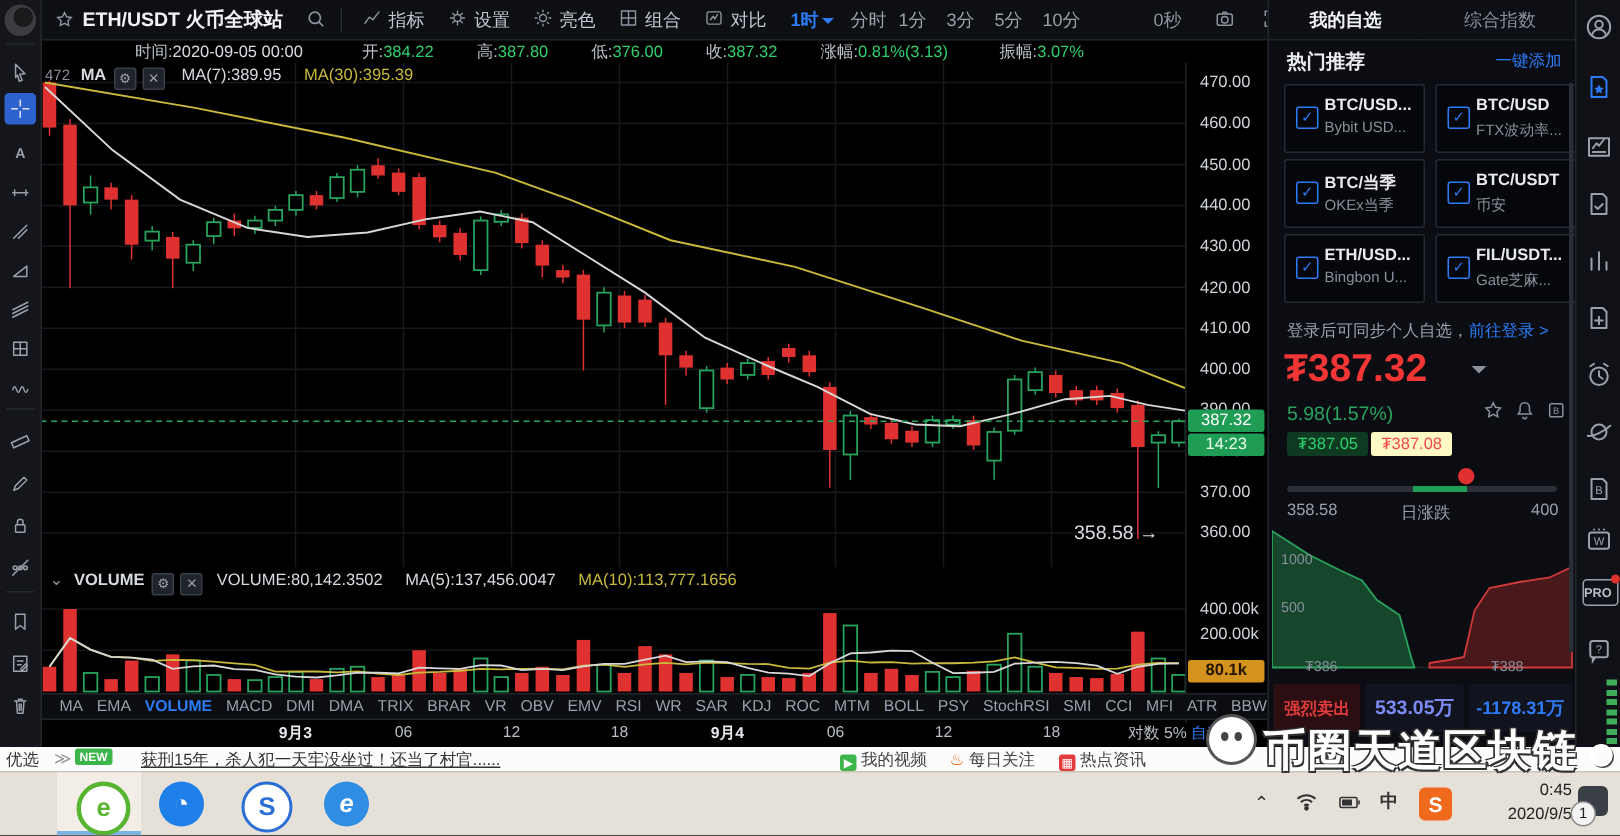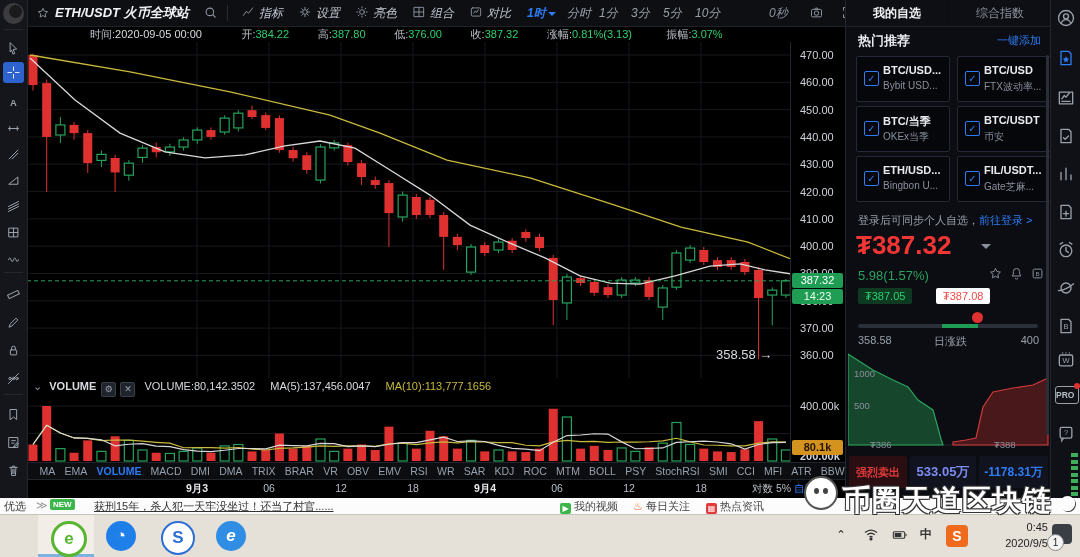--- a/index.html
+++ b/index.html
@@ -9,21 +9,21 @@
   .icon svg,.tool svg,.rail-ic svg{display:block;}
   
   #left-rail{left:0;top:0;width:27px;height:498px;background:#14161b;border-right:1px solid #23262c;z-index:20;}
   #logo{left:3px;top:3px;width:21px;height:21px;border-radius:50%;background:#3c3c40;overflow:hidden;}
   #logo div{position:absolute;left:4px;top:4px;width:13px;height:13px;border-radius:50%;background:#1a1a1d;transform:translate(2px,-2px);}
   .tool{position:absolute;left:0;width:27px;height:24px;display:flex;align-items:center;justify-content:center;color:#9aa0aa;}
   .tool.active{background:#2e62cf;border-radius:3px;left:3px;width:21px;height:21px;color:#dfe7ff;}
   .rail-div{position:absolute;left:4px;width:19px;height:1px;background:#24272e;}
   
   #top-header{left:27px;top:0;width:818px;height:26px;background:#0d0f13;border-bottom:1px solid #1e2229;z-index:10;}
-  .htxt{position:absolute;top:0;height:16px;line-height:26px;font-size:12px;color:#c2c7d1;white-space:nowrap;font-style:italic;}
+  .htxt{position:absolute;top:0;height:16px;line-height:26px;font-size:12px;color:#c2c7d1;white-space:nowrap;}
   .hic{position:absolute;top:5px;color:#8d939e;}
   #symbol{font-weight:bold;color:#f1f3f6;font-size:13px;}
   .interval{color:#9aa0aa;}
   .interval.active{color:#2d7cf7;font-weight:bold;}
   .caret{display:inline-block;width:0;height:0;border-left:4px solid transparent;border-right:4px solid transparent;border-top:4px solid #2d7cf7;vertical-align:middle;margin-left:2px;}
   
   #info-bar{left:27px;top:26px;width:818px;height:16px;background:#000;font-size:11px;z-index:9;}
   .inf{position:absolute;top:1px;white-space:nowrap;}
   .inf .lb{color:#b9bec7;}
   .inf .vl{color:#2fcf6e;}
@@ -52,21 +52,21 @@
   .c-t{position:absolute;left:26px;top:7px;font-size:11px;font-weight:bold;color:#e8eaee;white-space:nowrap;}
   .c-s{position:absolute;left:26px;top:23px;font-size:10px;color:#8a909b;white-space:nowrap;}
   #login-line{left:12px;top:213px;font-size:11px;color:#9aa0aa;white-space:nowrap;}
   #login-link{color:#2d7cf7;}
   #big-price{left:10px;top:230px;font-size:26px;font-weight:bold;color:#f23535;}
   #price-caret{left:135px;top:244px;width:0;height:0;border-left:5px solid transparent;border-right:5px solid transparent;border-top:5px solid #8a909b;}
   #chg{left:12px;top:268px;font-size:13px;color:#2aa35f;}
   .mini-ic{position:absolute;top:266px;color:#8a909b;}
   .pbadge{position:absolute;top:288px;height:16px;line-height:16px;font-size:11px;padding:0 7px;border-radius:2px;}
   #bid-badge{left:12px;background:#0d3a21;color:#2fcf6e;}
-  #ask-badge{left:90px;background:#ffffff;color:#f04a4a;}
+  #ask-badge{left:68px;background:#fef9c3;color:#f04a4a;}
   #slider-track{left:12px;top:324px;width:180px;height:4px;background:#2b2f38;border-radius:2px;}
   #slider-green{left:96px;top:324px;width:36px;height:4px;background:#1f9d55;}
   #slider-dot{left:126px;top:312px;width:11px;height:11px;border-radius:50%;background:#e03131;}
   .rng{position:absolute;top:334px;font-size:11px;color:#9aa0aa;}
   .depth-lb{position:absolute;font-size:9.5px;color:#8a909b;z-index:3;}
   .stat{position:absolute;top:456px;height:32px;display:flex;align-items:center;justify-content:center;border-radius:2px;font-weight:bold;}
   
   #right-rail{left:1050px;top:0;width:30px;height:498px;background:#0f1116;border-left:1px solid #23262c;z-index:13;}
   .rail-ic{position:absolute;left:5px;width:20px;height:20px;color:#9aa0aa;}
   .rail-ic.blue{color:#2d7cf7;}
@@ -238,20 +238,27 @@
   <div id="info-bar" class="abs">
       <span class="inf" style="left:63px;"><span class="lb">时间:</span><span class="vl white">2020-09-05 00:00</span></span>
       <span class="inf" style="left:214.4px;"><span class="lb">开:</span><span class="vl">384.22</span></span>
       <span class="inf" style="left:290.8px;"><span class="lb">高:</span><span class="vl">387.80</span></span>
       <span class="inf" style="left:367.20000000000005px;"><span class="lb">低:</span><span class="vl">376.00</span></span>
       <span class="inf" style="left:443.6px;"><span class="lb">收:</span><span class="vl">387.32</span></span>
       <span class="inf" style="left:520px;"><span class="lb">涨幅:</span><span class="vl">0.81%(3.13)</span></span>
       <span class="inf" style="left:639.4px;"><span class="lb">振幅:</span><span class="vl">3.07%</span></span>
     </div>
 
+  <div class="ma-row" style="left:30px;top:44px;">
+    <span style="color:#8d939e;font-size:10px;">472</span>
+    <span style="color:#d7dae0;font-weight:bold;margin-left:4px;">MA</span>
+    <span class="chipic">⚙</span><span class="chipic">✕</span>
+    <span style="color:#d7dae0;margin-left:6px;">MA(7):389.95</span>
+    <span style="color:#c9b93c;margin-left:12px;">MA(30):395.39</span>
+  </div>
 
   <svg id="candle-svg" class="abs" style="left:27px;top:42px;" width="763" height="336">
       <line x1="0" y1="13" x2="763" y2="13" stroke="#15181d"></line>
       <line x1="0" y1="40.31" x2="763" y2="40.31" stroke="#15181d"></line>
       <line x1="0" y1="67.62" x2="763" y2="67.62" stroke="#15181d"></line>
       <line x1="0" y1="94.93" x2="763" y2="94.93" stroke="#15181d"></line>
       <line x1="0" y1="122.24000000000001" x2="763" y2="122.24000000000001" stroke="#15181d"></line>
       <line x1="0" y1="149.54999999999998" x2="763" y2="149.54999999999998" stroke="#15181d"></line>
       <line x1="0" y1="176.85999999999999" x2="763" y2="176.85999999999999" stroke="#15181d"></line>
       <line x1="0" y1="204.17" x2="763" y2="204.17" stroke="#15181d"></line>
@@ -463,21 +470,21 @@
       <div class="axis-lb abs" style="top:130.93px;">440.00</div>
       <div class="axis-lb abs" style="top:158.24px;">430.00</div>
       <div class="axis-lb abs" style="top:185.54999999999998px;">420.00</div>
       <div class="axis-lb abs" style="top:212.85999999999999px;">410.00</div>
       <div class="axis-lb abs" style="top:240.17px;">400.00</div>
       <div class="axis-lb abs" style="top:267.48px;">390.00</div>
       <div class="axis-lb abs" style="top:294.78999999999996px;">380.00</div>
       <div class="axis-lb abs" style="top:322.09999999999997px;">370.00</div>
       <div class="axis-lb abs" style="top:349.40999999999997px;">360.00</div>
       <div class="axis-lb abs" style="top:400px;">400.00k</div>
-      <div class="axis-lb abs" style="top:450px;font-weight:bold;">200.00k</div>
+      <div class="axis-lb abs" style="top:417px;">200.00k</div>
     </div>
   <div id="collapse-pill" class="abs">⌃</div>
   <div class="badge" style="top:273px;background:#1f9d55;color:#fff;">387.32</div>
   <div class="badge" style="top:289px;background:#1f9d55;color:#eaffea;">14:23</div>
   <div class="badge" style="top:440px;background:#d4921e;color:#241500;font-weight:bold;">80.1k</div>
   <div id="low-note" class="abs" style="left:716px;top:347px;">358.58 →</div>
 
   <div id="ind-tabs" class="abs">
       <span class="itab">MA</span>
       <span class="itab">EMA</span>

